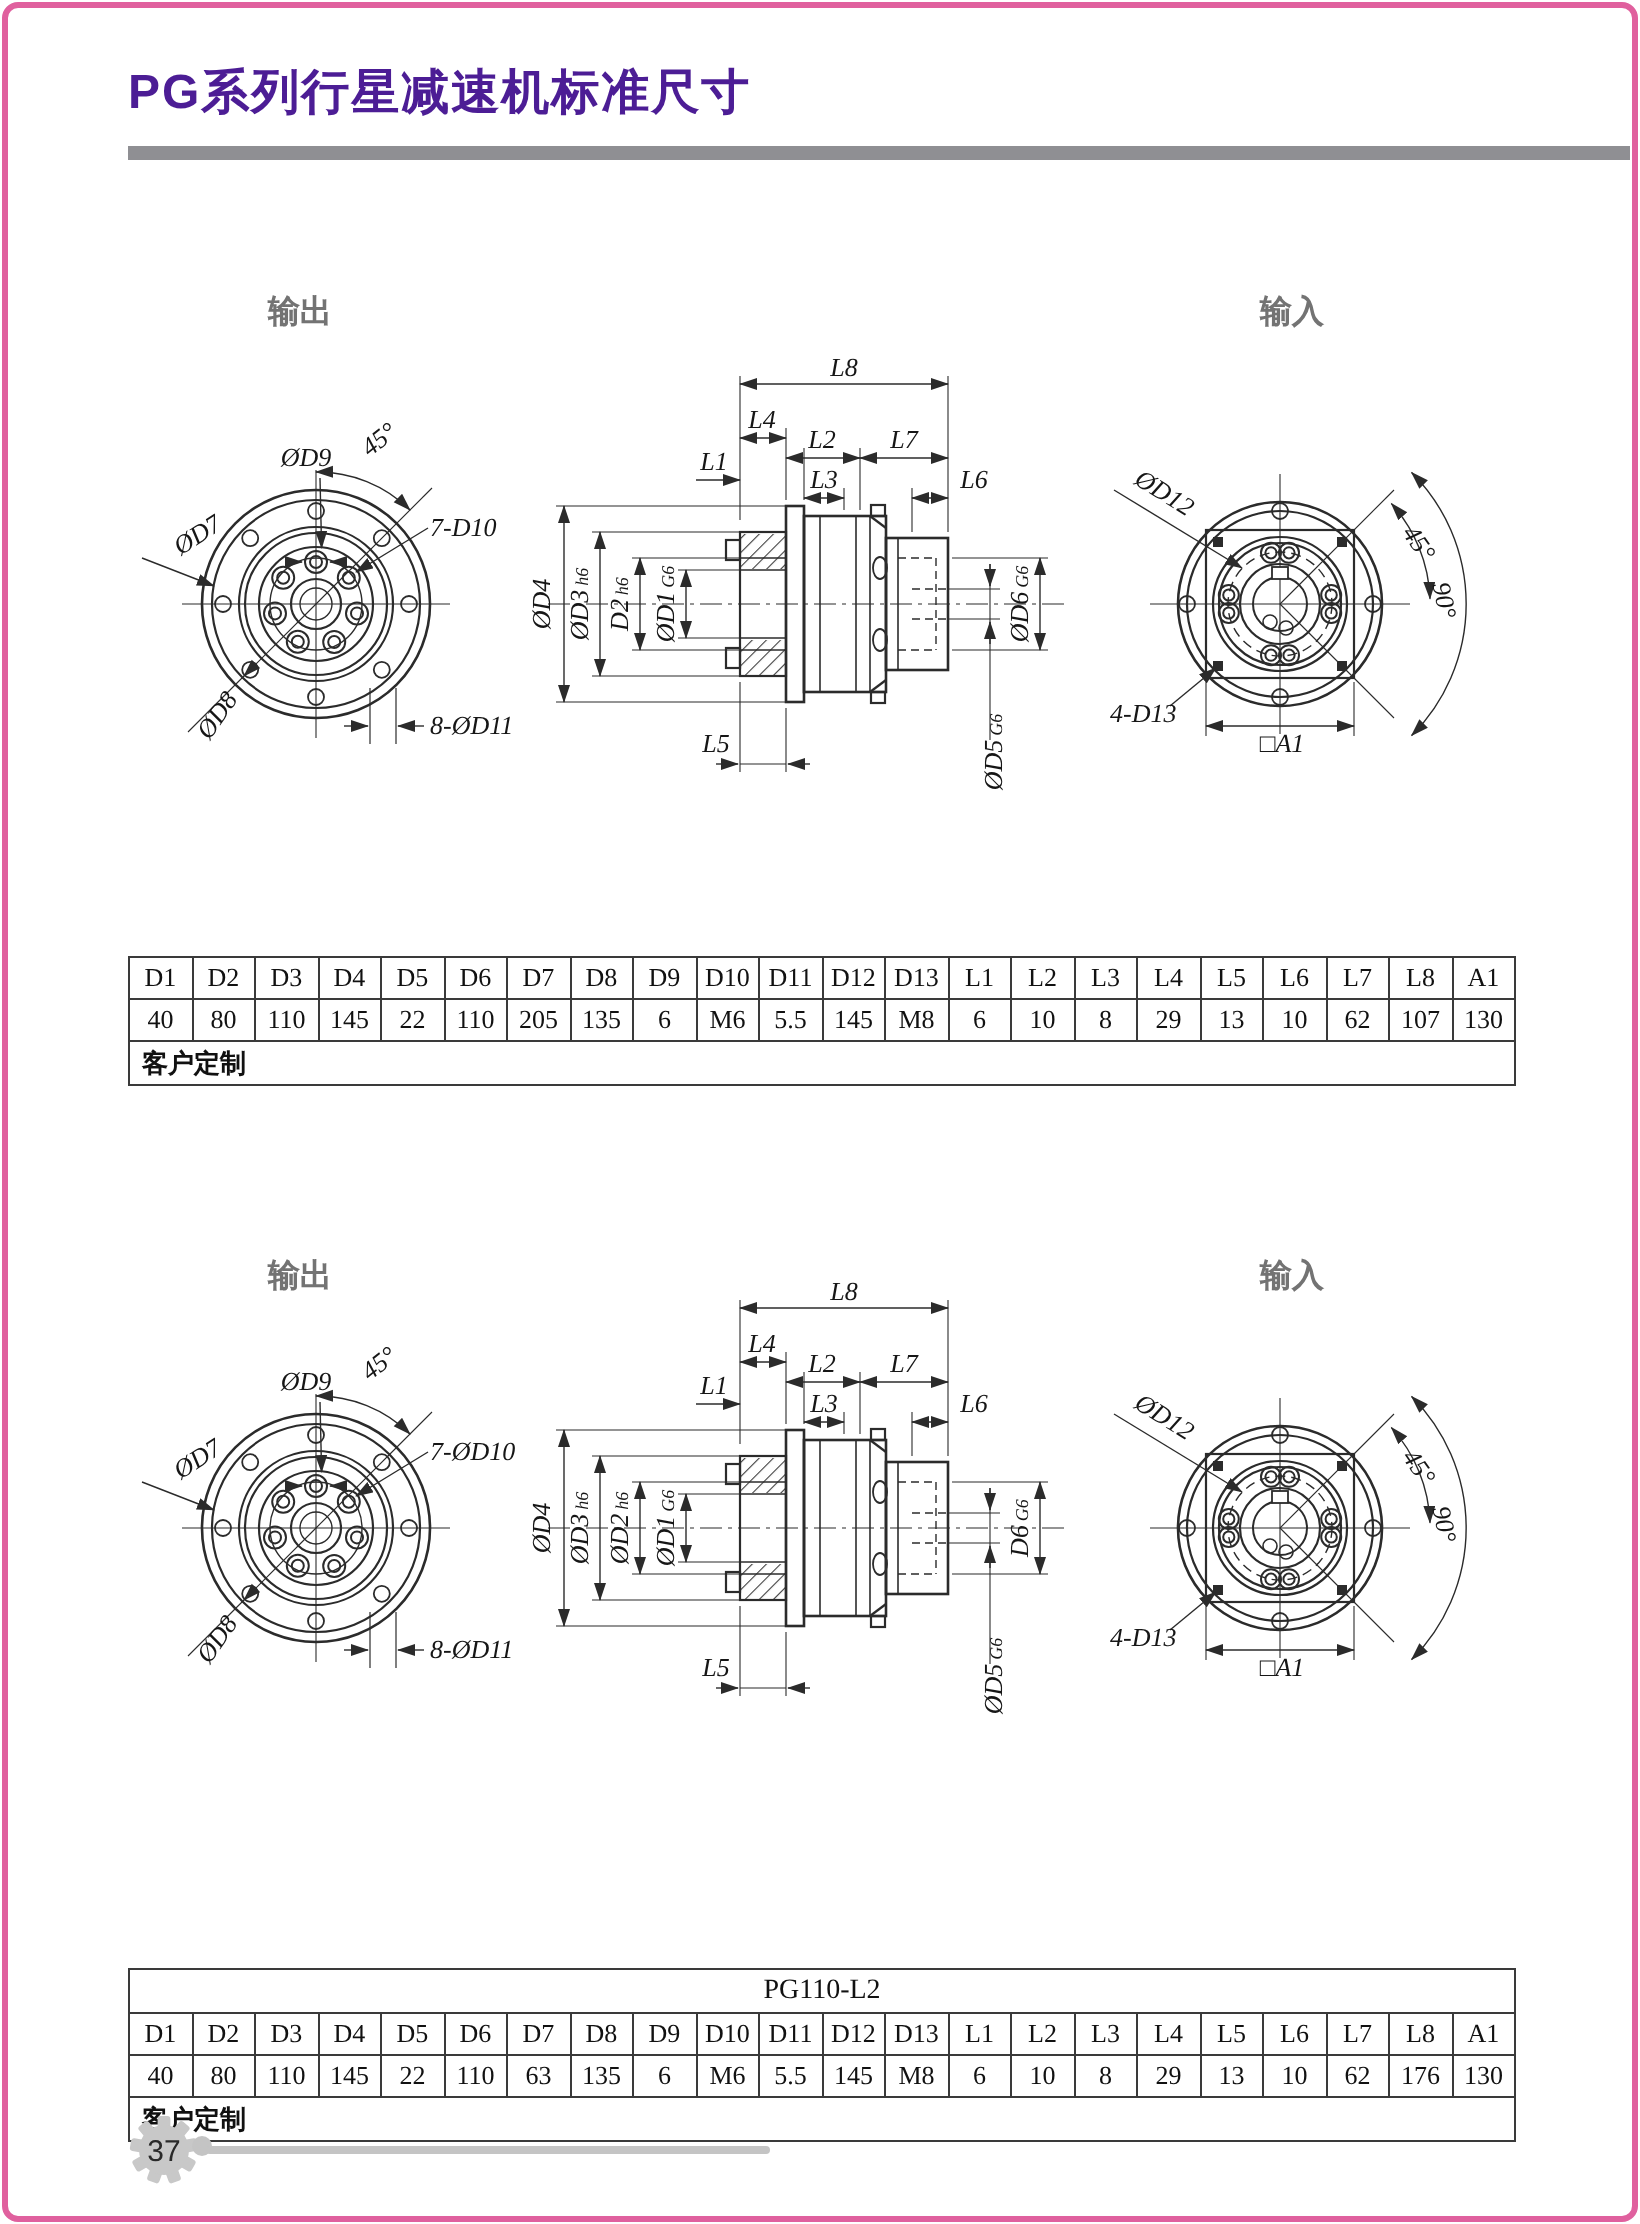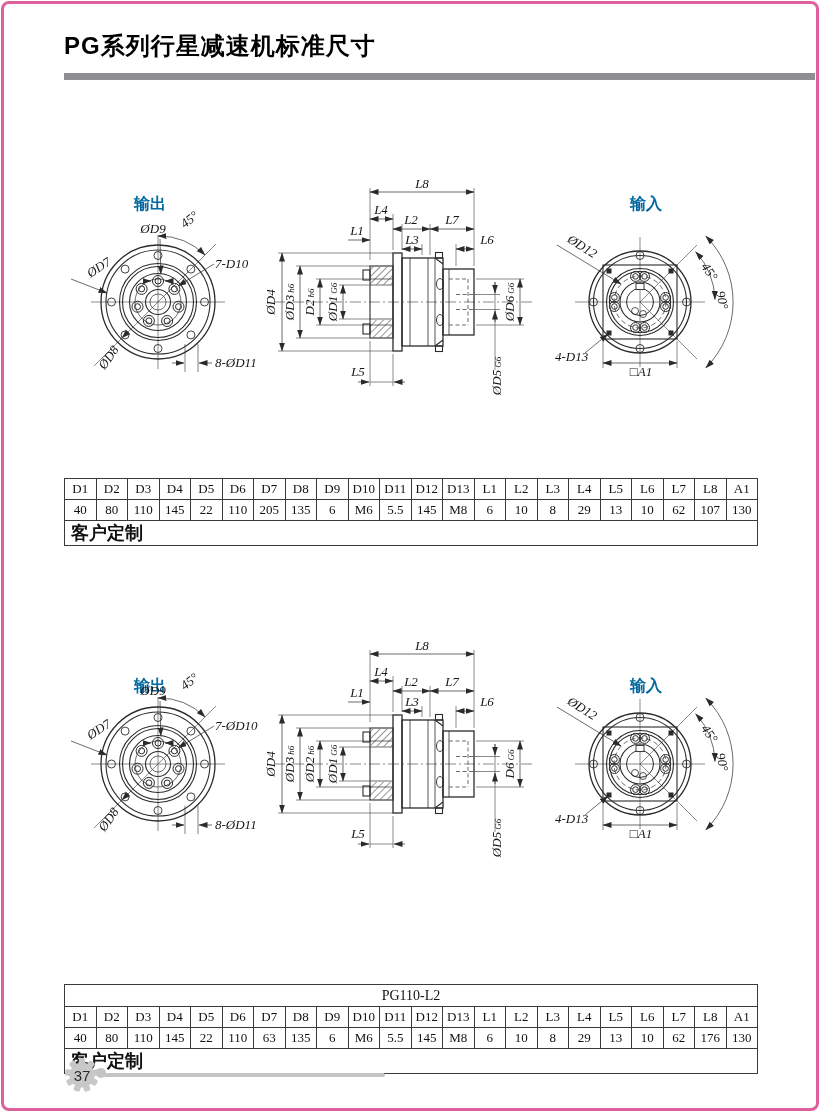--- a/index.html
+++ b/index.html
@@ -1,32 +1,32 @@
 <!DOCTYPE html>
 <html><head>
 <meta charset="utf-8">
 <style>
   html,body{margin:0;padding:0;background:#ffffff;}
   .page{position:relative;width:820px;height:1112px;background:#ffffff;overflow:hidden;
         font-family:"Liberation Sans",sans-serif;color:#1a1a1a;}
   .frame{position:absolute;inset:1px;border:3px solid #e0609e;border-radius:8px;pointer-events:none;}
   .page-title{position:absolute;left:64px;top:30px;margin:0;font:bold 24px "Liberation Sans",sans-serif;
-              color:#000000;letter-spacing:1px;}
+              color:#4c1d95;letter-spacing:1px;}
   .title-bar{position:absolute;left:64px;top:73px;width:751px;height:7px;background:#8f8f93;}
-  .view-label{position:absolute;font:bold 16px "Liberation Serif",serif;color:#0369a1;margin-top:48px;}
+  .view-label{position:absolute;font:bold 16px "Liberation Serif",serif;color:#737373;}
   svg.view{position:absolute;overflow:visible;}
   .dim-text text{font:italic 13px "Liberation Serif",serif;fill:#161616;}
   .dim-text .fit{font-size:9px;}
   
   .tbl{position:absolute;left:64px;width:694px;}
   .tbl table{width:100%;border-collapse:collapse;table-layout:fixed;background:#fff;}
   .tbl td{border:1px solid #3a3a3a;text-align:center;padding:0;height:20px;
           font:13px "Liberation Serif",serif;color:#111;}
   .tbl .t-title td{height:21px;font-size:14px;}
-  .tbl .t-note td{text-align:left;padding-left:6px;font-weight:bold;font-size:18px;height:21px;
+  .tbl .t-note td{text-align:left;padding-left:6px;font-weight:bold;font-size:13px;height:21px;
                   font-family:"Liberation Sans",sans-serif;}
   
   .footer-line{position:absolute;left:103px;top:1073px;width:282px;height:4px;background:#c4c4c4;border-radius:2px;}
   .footer-dot{position:absolute;left:96px;top:1068px;width:10px;height:10px;border-radius:50%;background:#c4c4c4;}
   .defs-holder{position:absolute;width:0;height:0;overflow:hidden;}
 </style>
 </head>
 <body>
 
 <div class="page">

